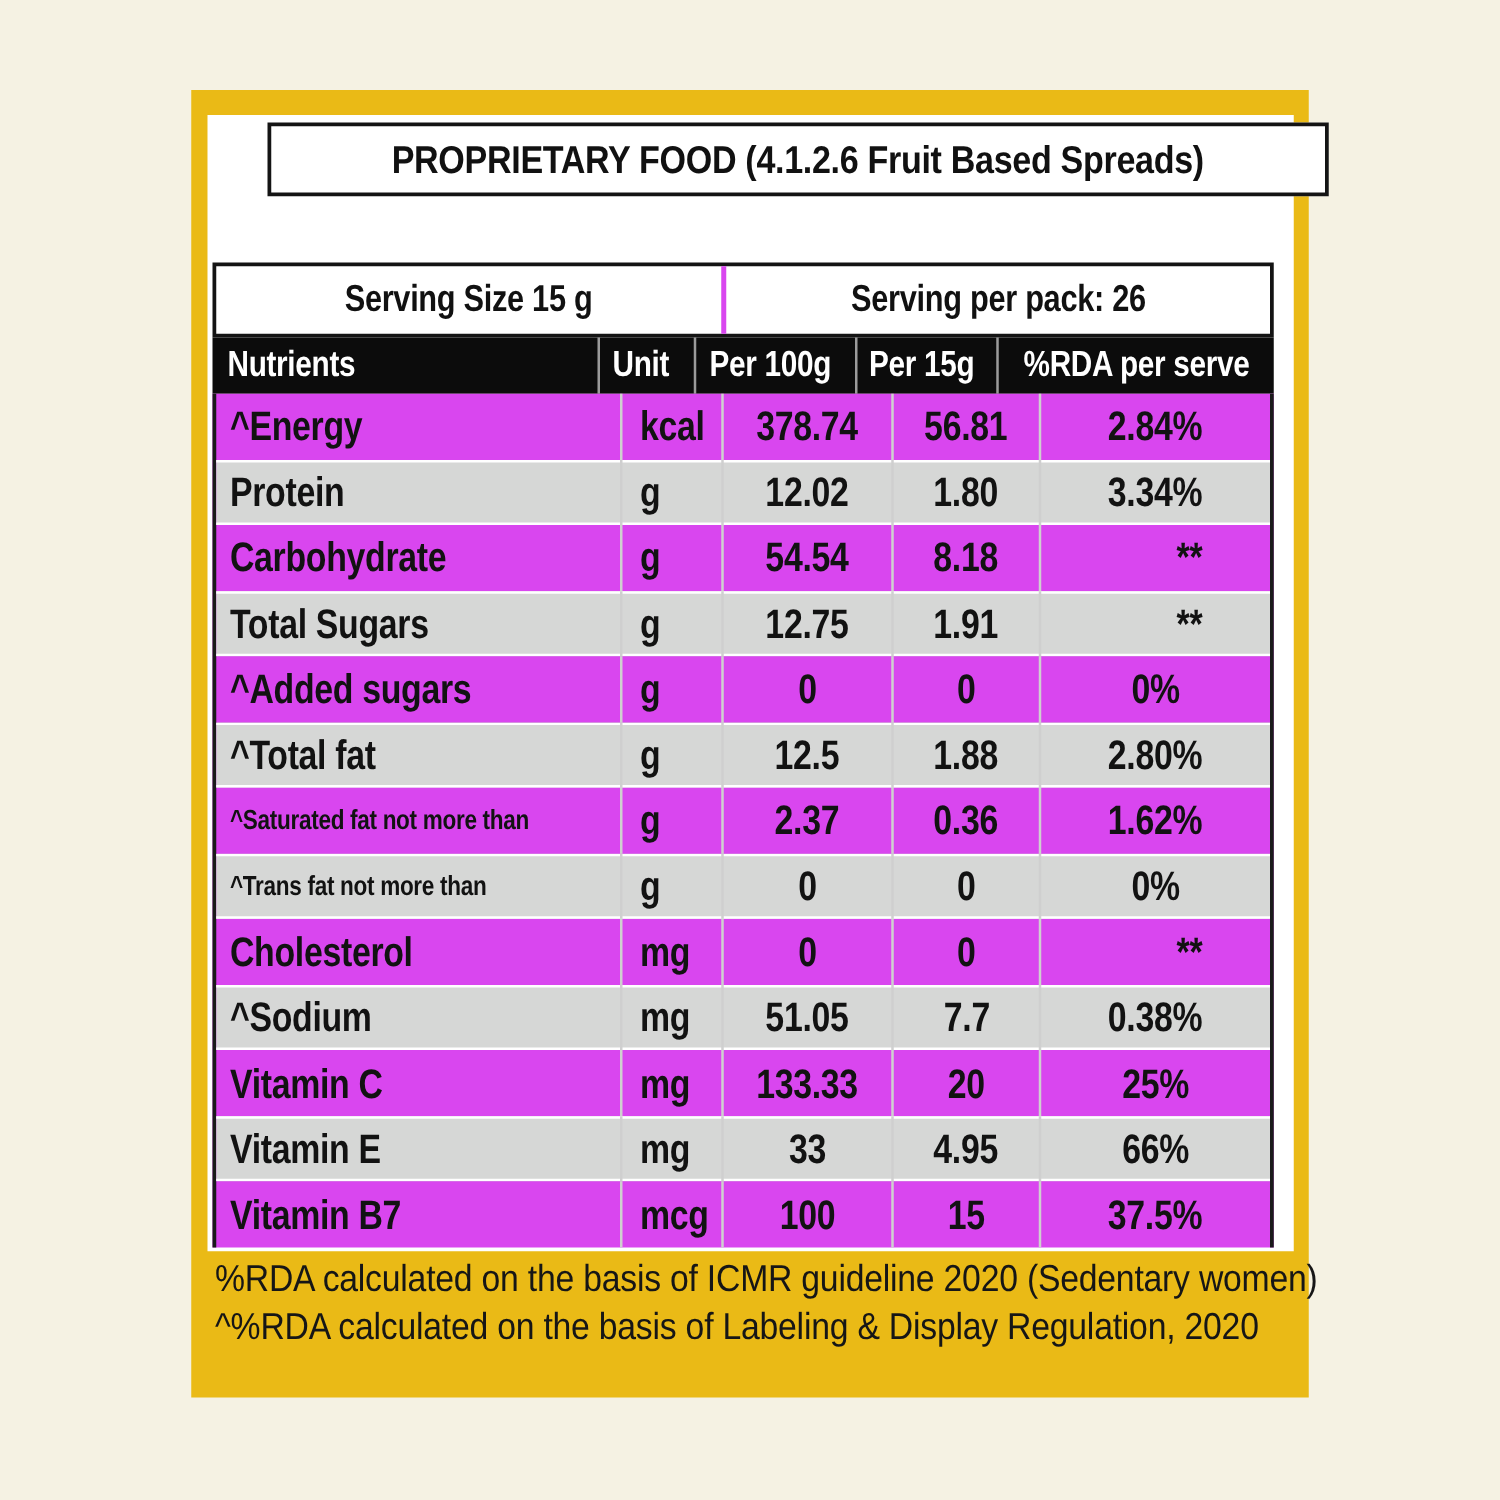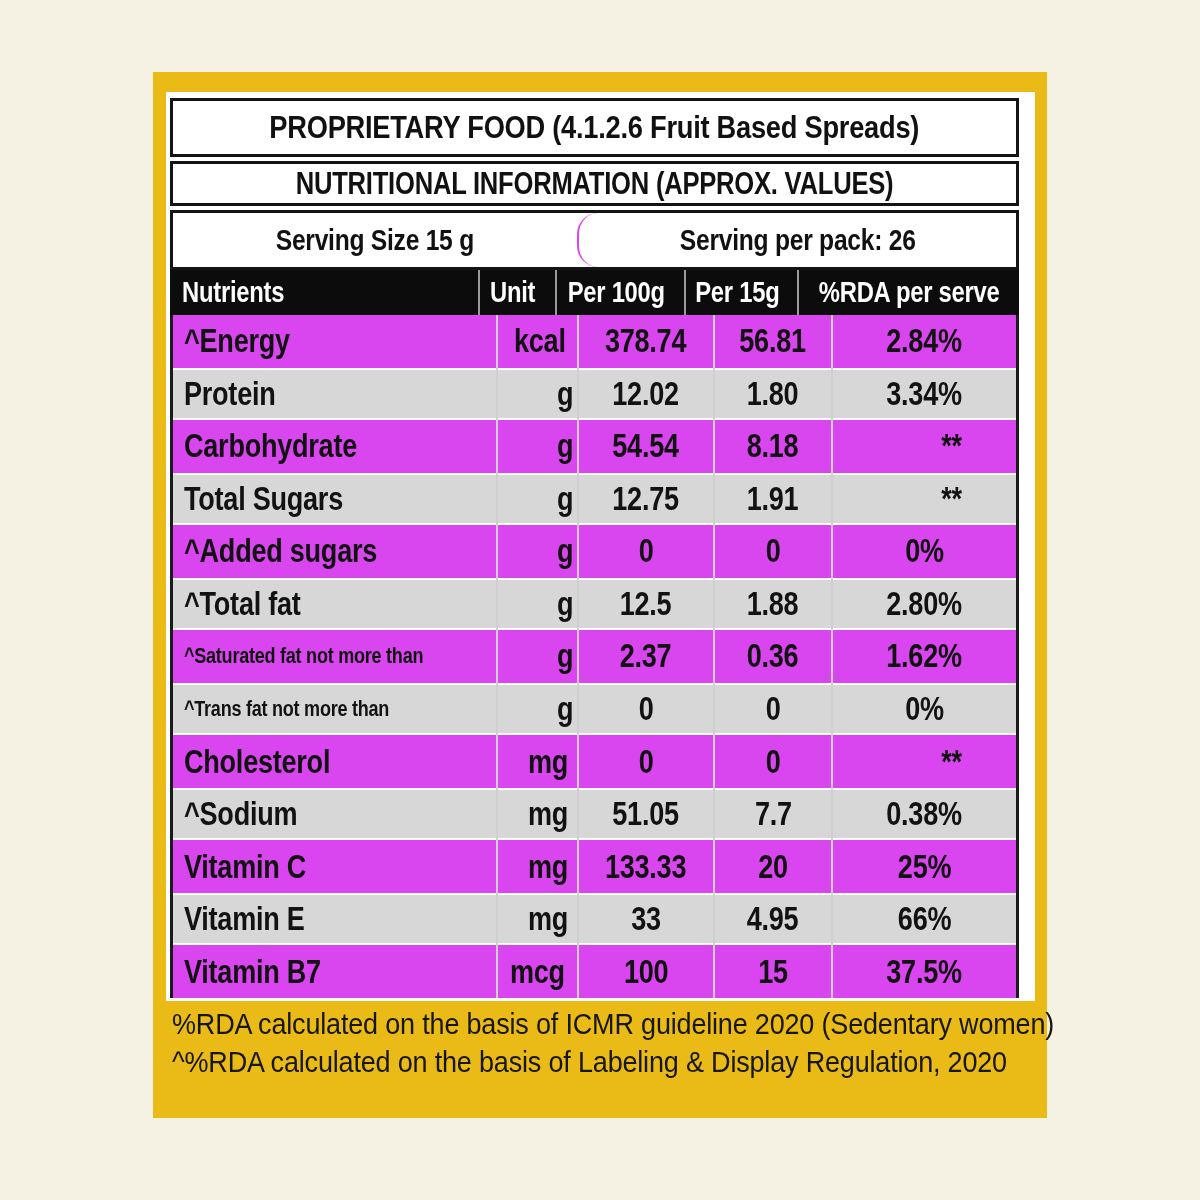--- a/index.html
+++ b/index.html
@@ -19,26 +19,26 @@
     position:absolute; left:13px; top:20px; width:869px; height:909px;
     background:#ffffff;
   }
   .box {
     position:absolute; left:4px; width:849px;
     border:3px solid #141414; background:#ffffff;
     box-sizing:border-box;
     display:flex; align-items:center; justify-content:center;
     color:#111;
   }
-  .box-title    { top:6px;   height:59px; font-size:31px; font-weight:bold; }
+  .box-title    { top:6px;   height:59px; font-size:31px; font-weight:bold;margin-left:44px; }
   .box-subtitle { top:69px;  height:45px; font-size:32px; font-weight:bold; }
   .box-serving  { top:118px; height:60px; font-size:30px; font-weight:bold; padding:0; }
   .serv-cell { height:100%; display:flex; align-items:center; justify-content:center; box-sizing:border-box; }
   .serv-left  { width:404px; }
-  .serv-right { flex:1; border-left:2px solid #d946ef;border-radius:21px; }
+  .serv-right { flex:1; border-left:4px solid #d946ef; }
 
   .thead {
     position:absolute; left:4px; top:178px; width:849px; height:45px;
     background:#0c0c0c; color:#ffffff;
     display:flex; box-sizing:border-box;
     font-weight:bold; font-size:29px;
   }
   .hc { display:flex; align-items:center; justify-content:flex-start; box-sizing:border-box; }
   .hc + .hc { border-left:2px solid #9b9b9b; }
   .hc-name { width:323px; justify-content:flex-start; padding-left:12px;text-align:right; }
@@ -51,21 +51,21 @@
     position:absolute; left:4px; top:223px; width:849px; height:683px;
     box-sizing:border-box;
     border-left:3px solid #1a1a1a; border-right:3px solid #1a1a1a;
     display:flex; flex-direction:column; background:#d946ef;
   }
   .trow { flex:1; display:flex; color:#121212; }
   .trow.shade { background:#d6d7d6; box-shadow: inset 0 2px 0 #ffffff, inset 0 -2px 0 #ffffff; }
   .cell { display:flex; align-items:center; box-sizing:border-box; font-size:33px; font-weight:bold; }
   .cell + .cell { border-left:2px solid #cfcfcf; }
   .c-name { width:323px; padding-left:11px; }
-  .c-unit { width:81px; padding-left:27px;justify-content:flex-end; }
+  .c-unit { width:81px; padding-left:14px; }
   .c-num  { justify-content:center; }
   .c-p100 { width:136px; }
   .c-p15  { width:118px; }
   .c-rda  { flex:1; }
   .c-rda.star { justify-content:flex-end; padding-right:52px; }
   .trow.longname .c-name { font-size:22px; }
 
   .cond { display:inline-block; transform:scaleX(0.82); transform-origin:center center; white-space:nowrap; letter-spacing:-0.3px; }
   .c-name .cond, .c-unit .cond, .hc-name .cond, .hc-unit .cond { transform-origin:left center; }
   .box-title .cond { transform:scaleX(0.88); }
@@ -79,23 +79,20 @@
 <body>
 
 <div class="canvas">
   <div class="frame">
     <div class="panel">
 
       <div class="box box-title">
         <span class="cond">PROPRIETARY FOOD (4.1.2.6 Fruit Based Spreads)</span>
       </div>
 
-      <div class="box box-subtitle">
-        <span class="cond">NUTRITIONAL INFORMATION (APPROX. VALUES)</span>
-      </div>
 
       <div class="box box-serving">
         <div class="serv-cell serv-left">
           <span class="cond">Serving Size 15 g</span>
         </div>
         <div class="serv-cell serv-right">
           <span class="cond">Serving per pack: 26</span>
         </div>
       </div>
 

